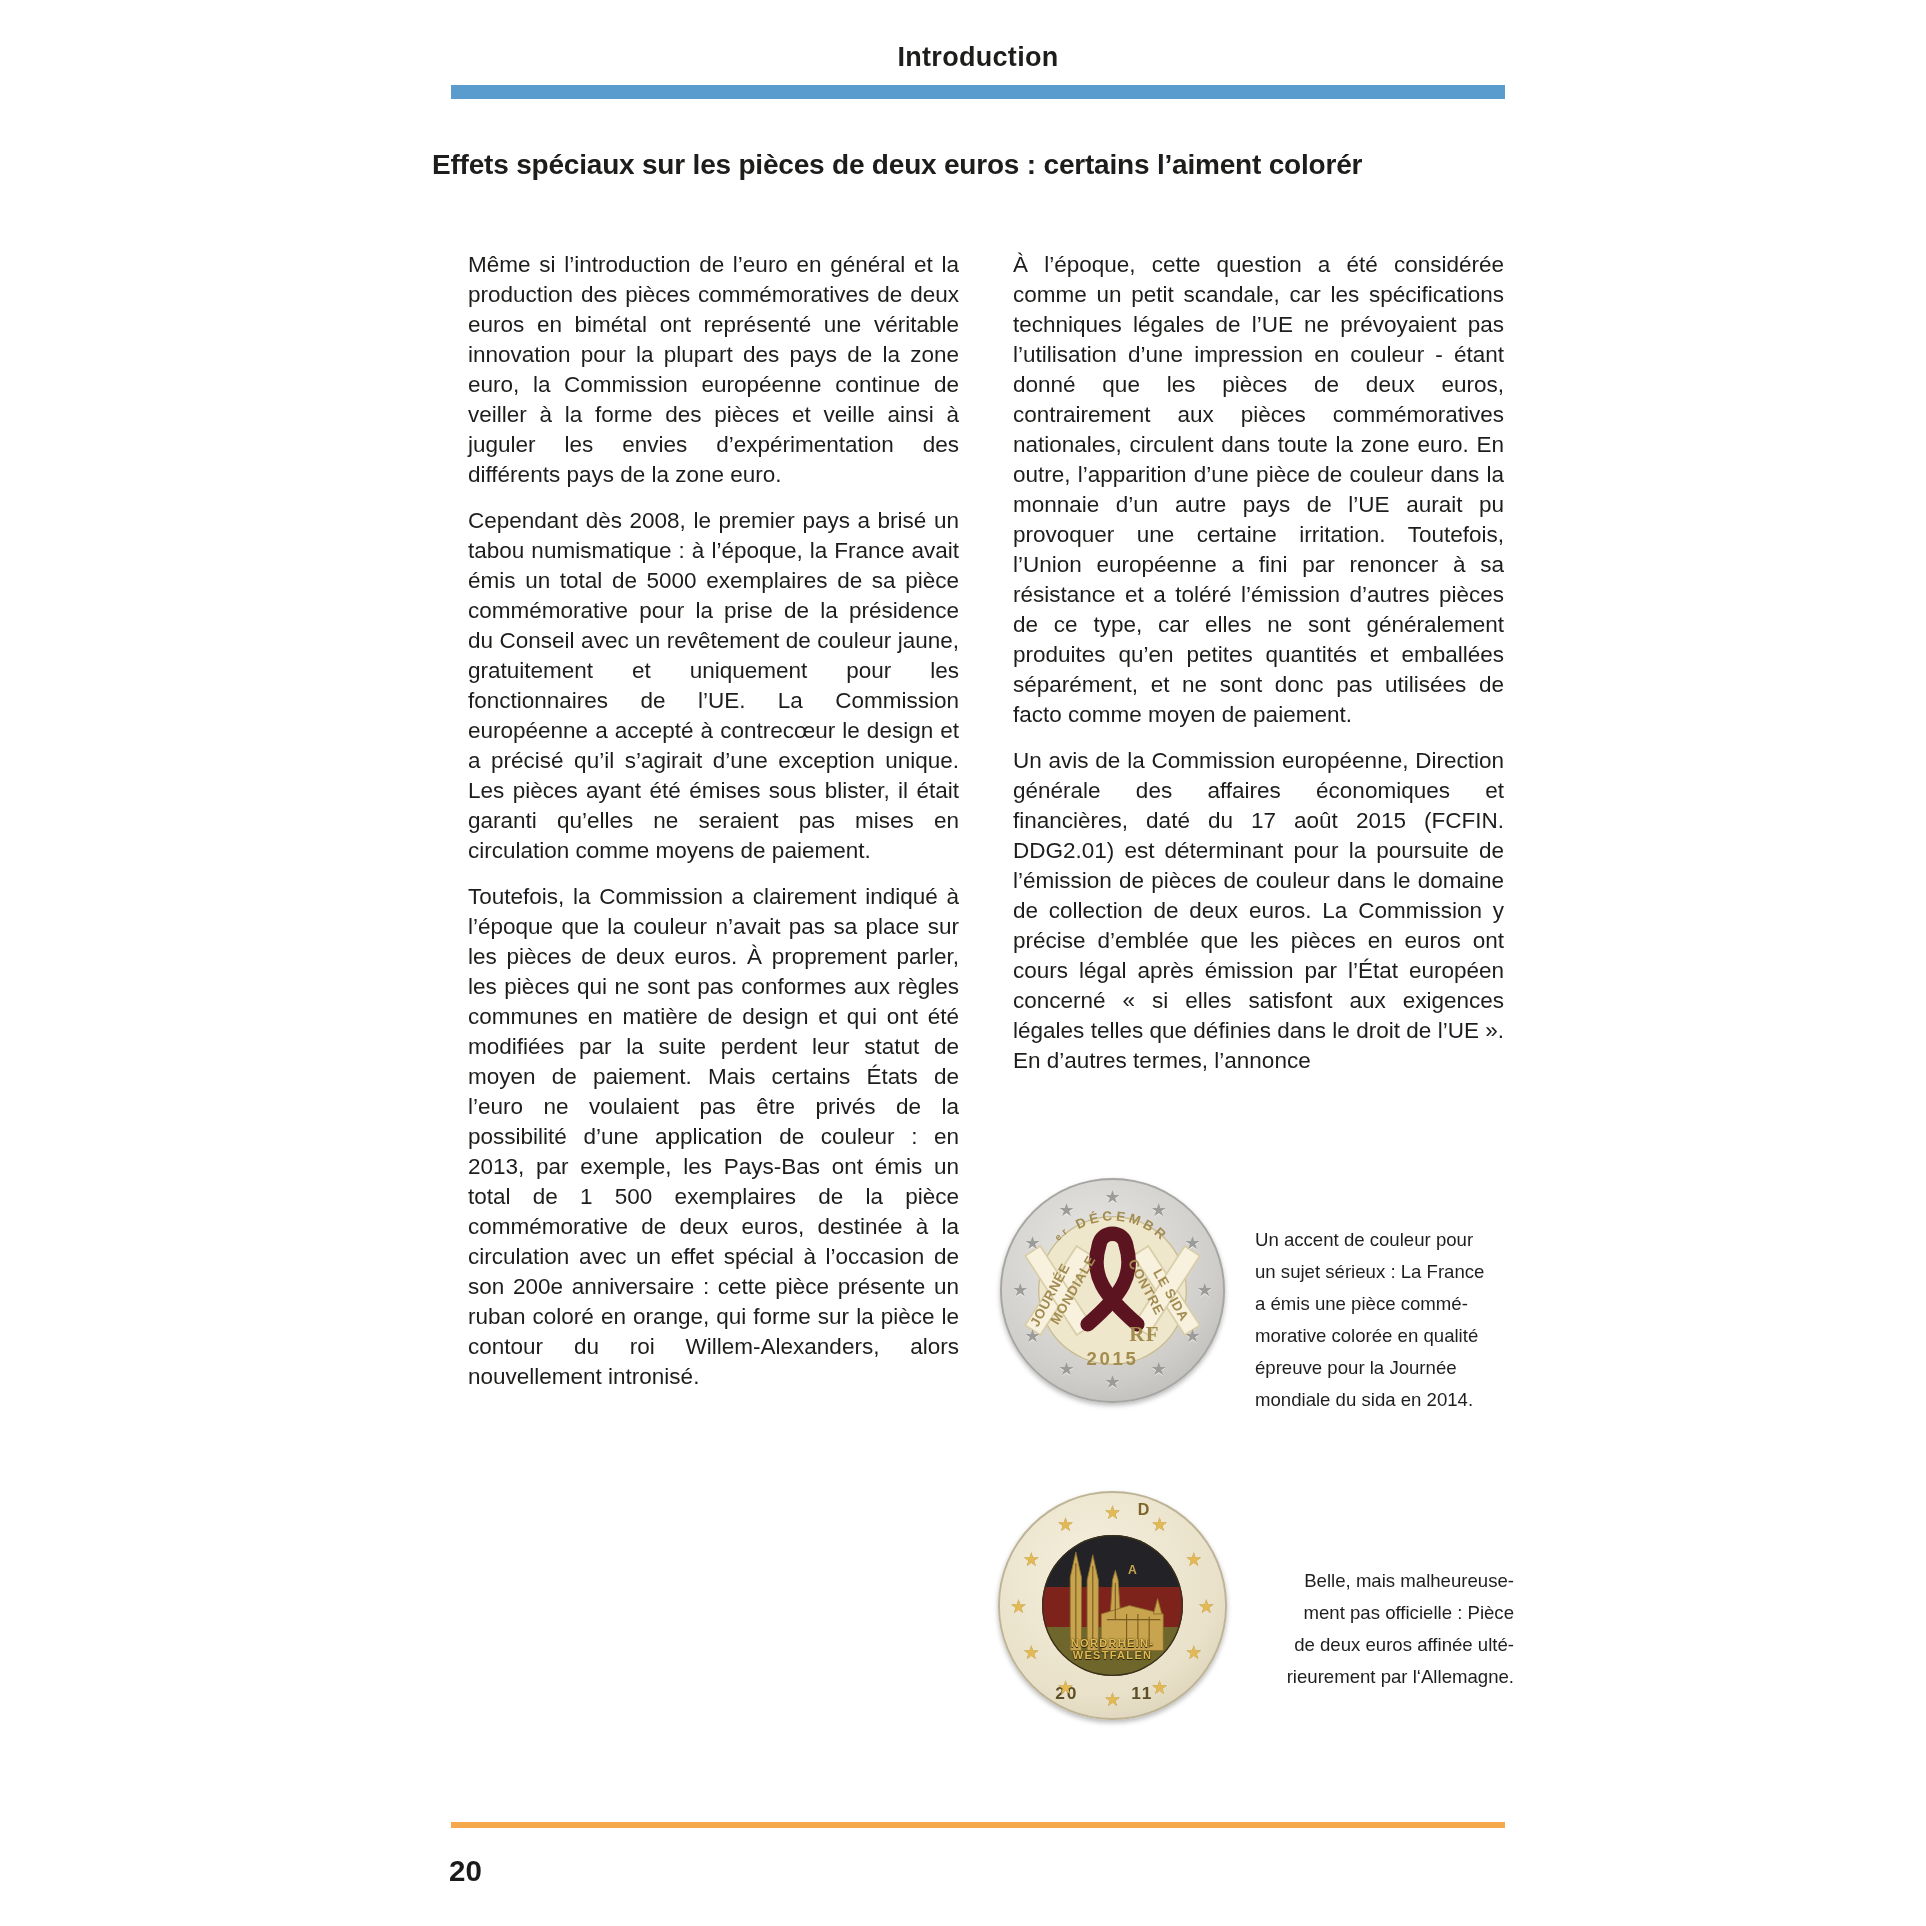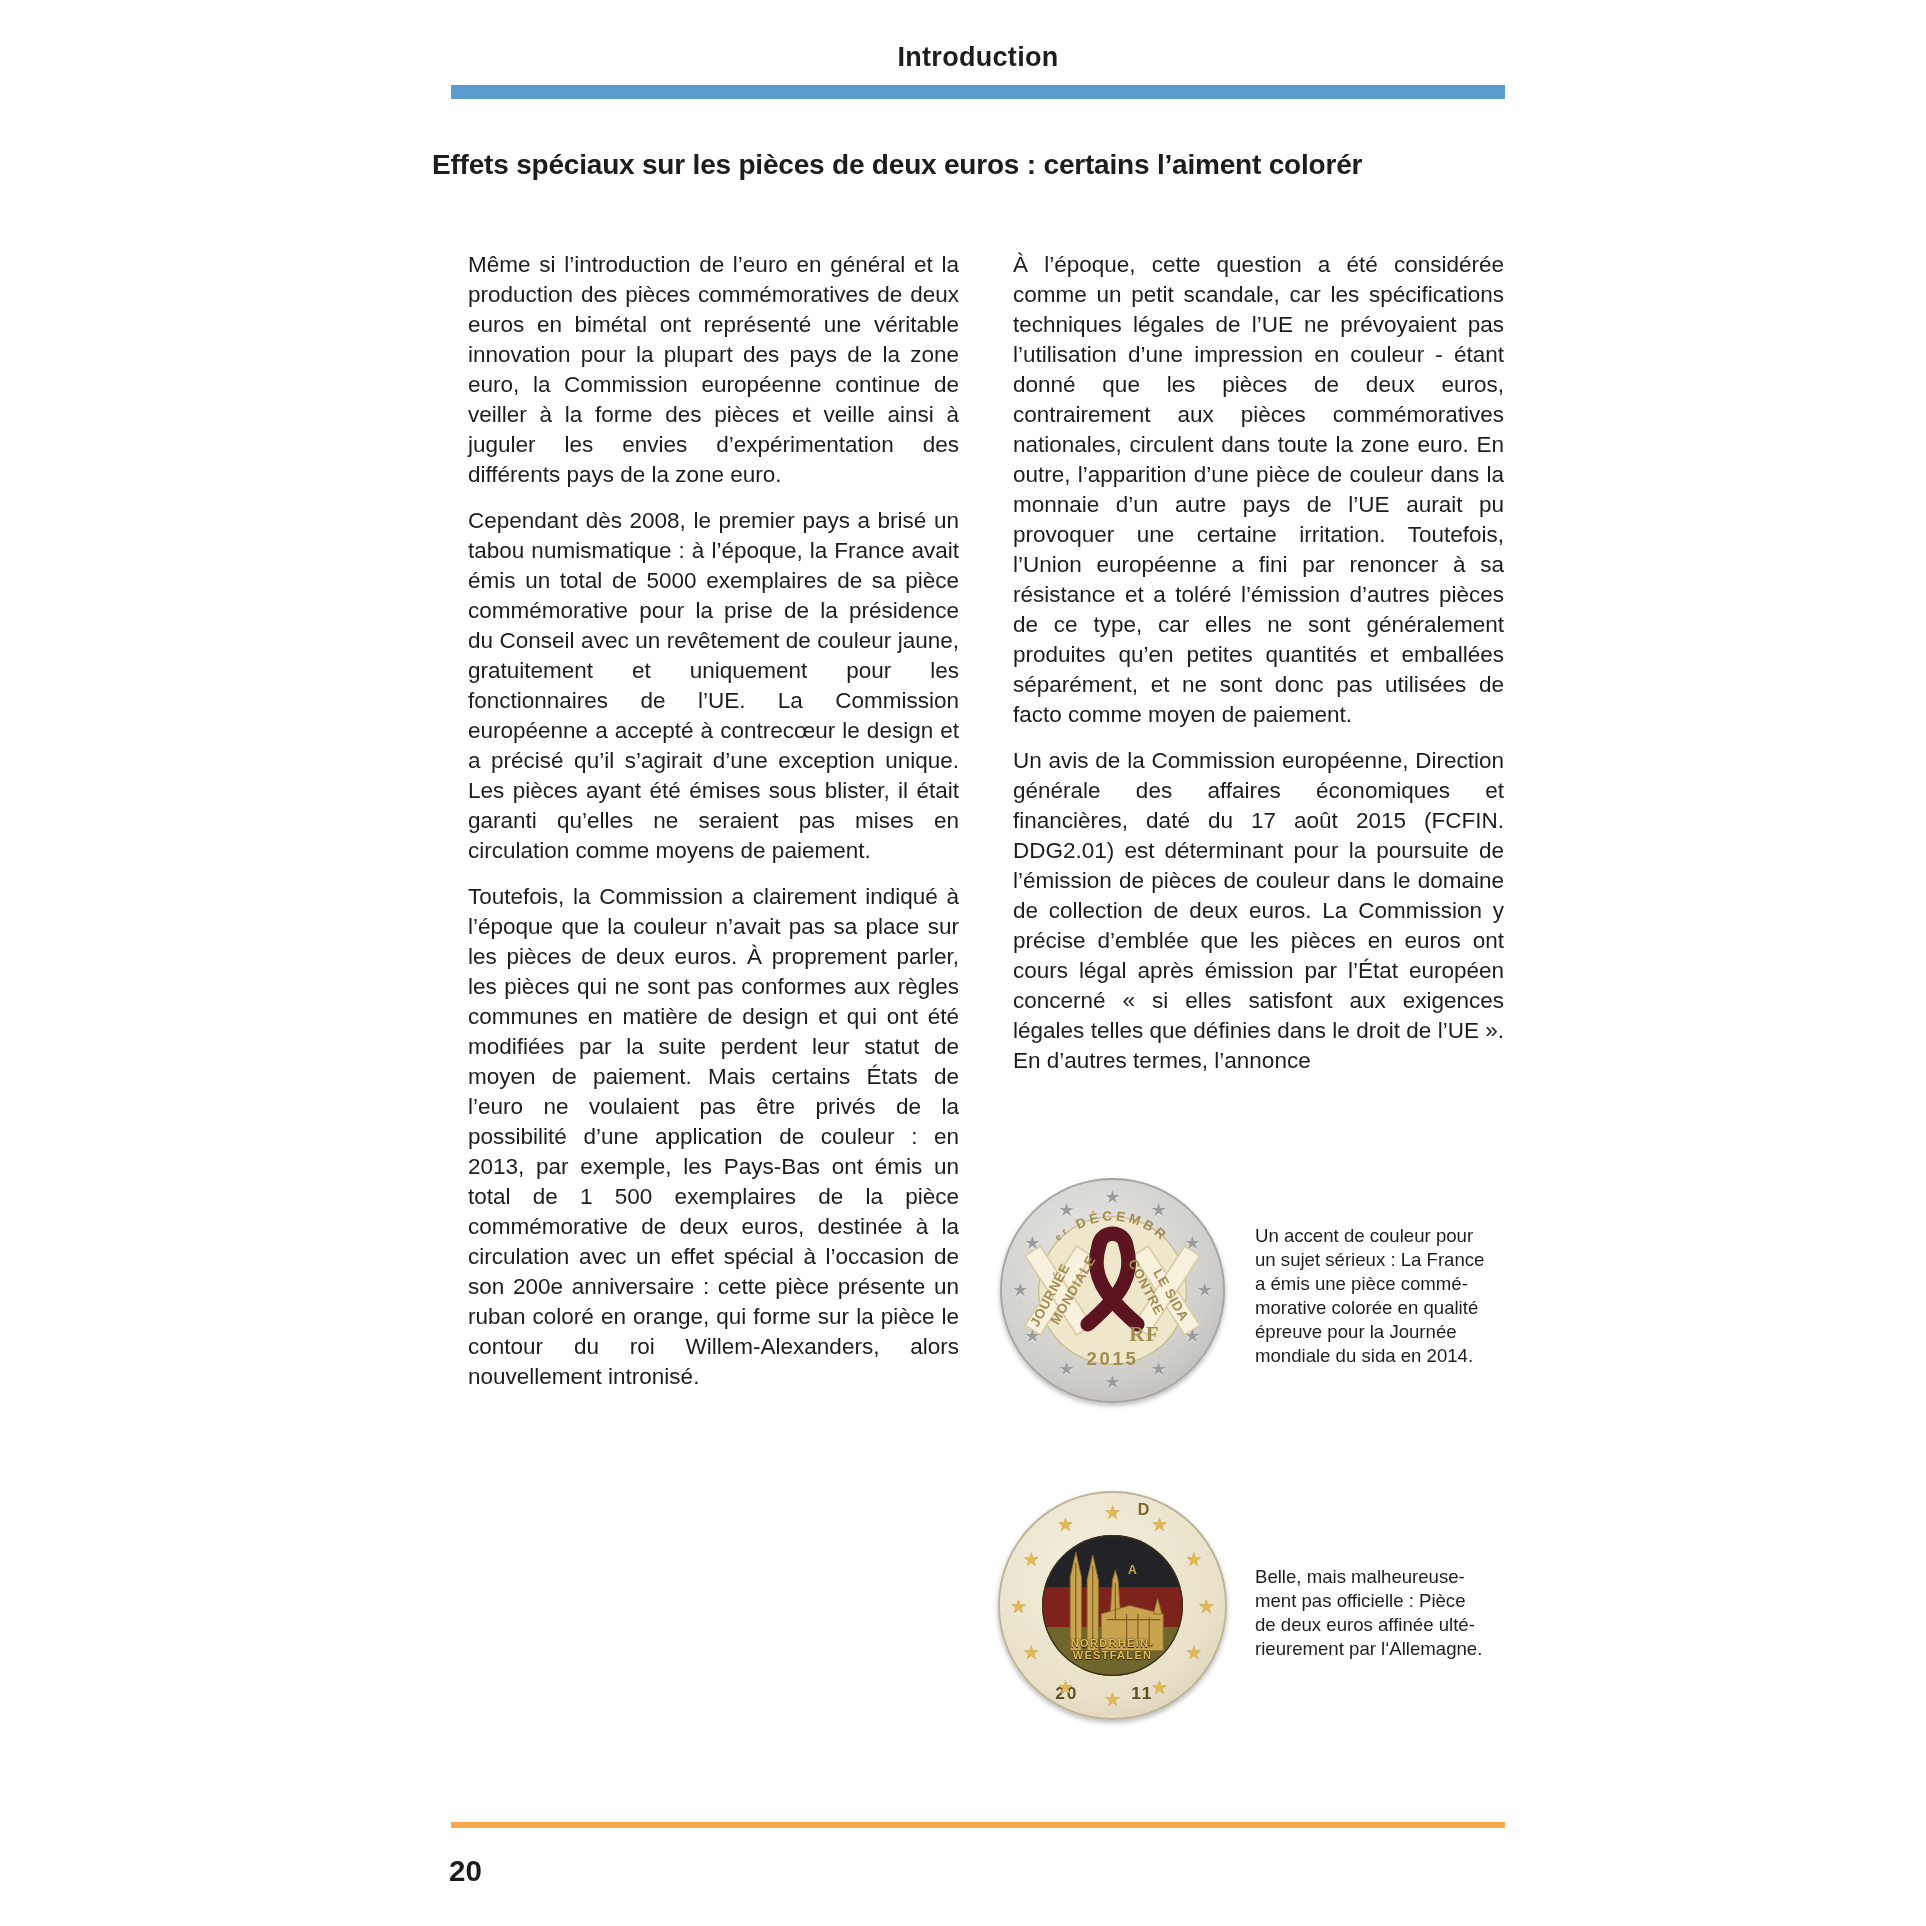--- a/index.html
+++ b/index.html
@@ -48,23 +48,23 @@
   .cathedral .lines{fill:none;stroke:#7a5c22;stroke-width:.8;}
   .mint{position:absolute;left:61%;top:20%;color:#C8A44E;font-size:12.2px;font-weight:bold;}
   .region{position:absolute;left:50%;transform:translateX(-50%);color:#E0BA52;font-weight:bold;font-size:11px;letter-spacing:1.3px;white-space:nowrap;text-shadow:0 0.6px 0 #2e2508,0 0 1.9px #2e2508;}
   .r1{top:72%;} .r2{top:81%;}
   .dmark{position:absolute;left:61%;top:10.3px;font-size:16px;font-weight:bold;color:#7C6428;}
   .ymark{position:absolute;transform:translate(-50%,-50%);font-size:17.3px;font-weight:bold;color:#5E4E26;letter-spacing:1.9px;}
   .y2l{left:30%;top:88%;}
   .y2r{left:63%;top:88%;}
 
   
-  .caption{position:absolute;width:259px;font-size:18.6px;line-height:24px;white-space:pre-line;color:#1e1e1e;}
+  .caption{position:absolute;width:259px;font-size:18.6px;line-height:32px;white-space:pre-line;color:#1e1e1e;}
   .cap1{left:1255px;top:1224px;}
-  .cap2{left:1255px;top:1565px;}
+  .cap2{left:1255px;top:1565px;text-align:right;}
   .rule-orange{position:absolute;left:451px;top:1822px;width:1054px;height:5.8px;background:var(--accent-orange,#F5A94C);}
   .pagenum{position:absolute;left:449px;top:1854px;font-size:29.5px;font-weight:bold;color:#1b1b1b;}
 </style>
 </head>
 <body>
 
 <div class="page">
 
   <div class="running-head">Introduction</div>
   <div class="rule-blue"></div>

